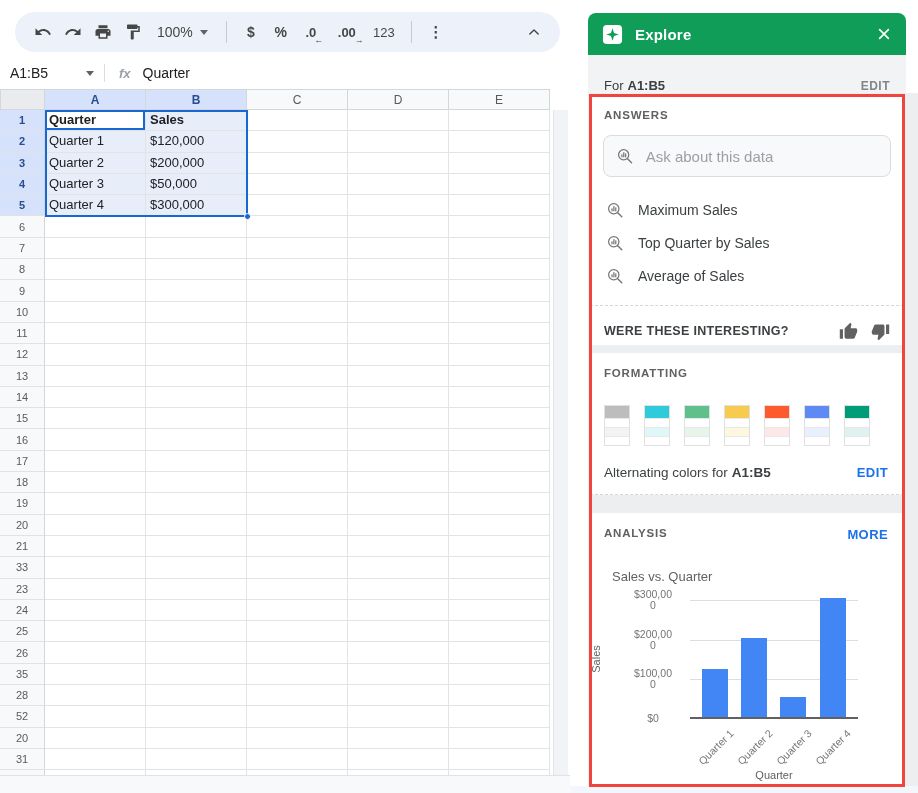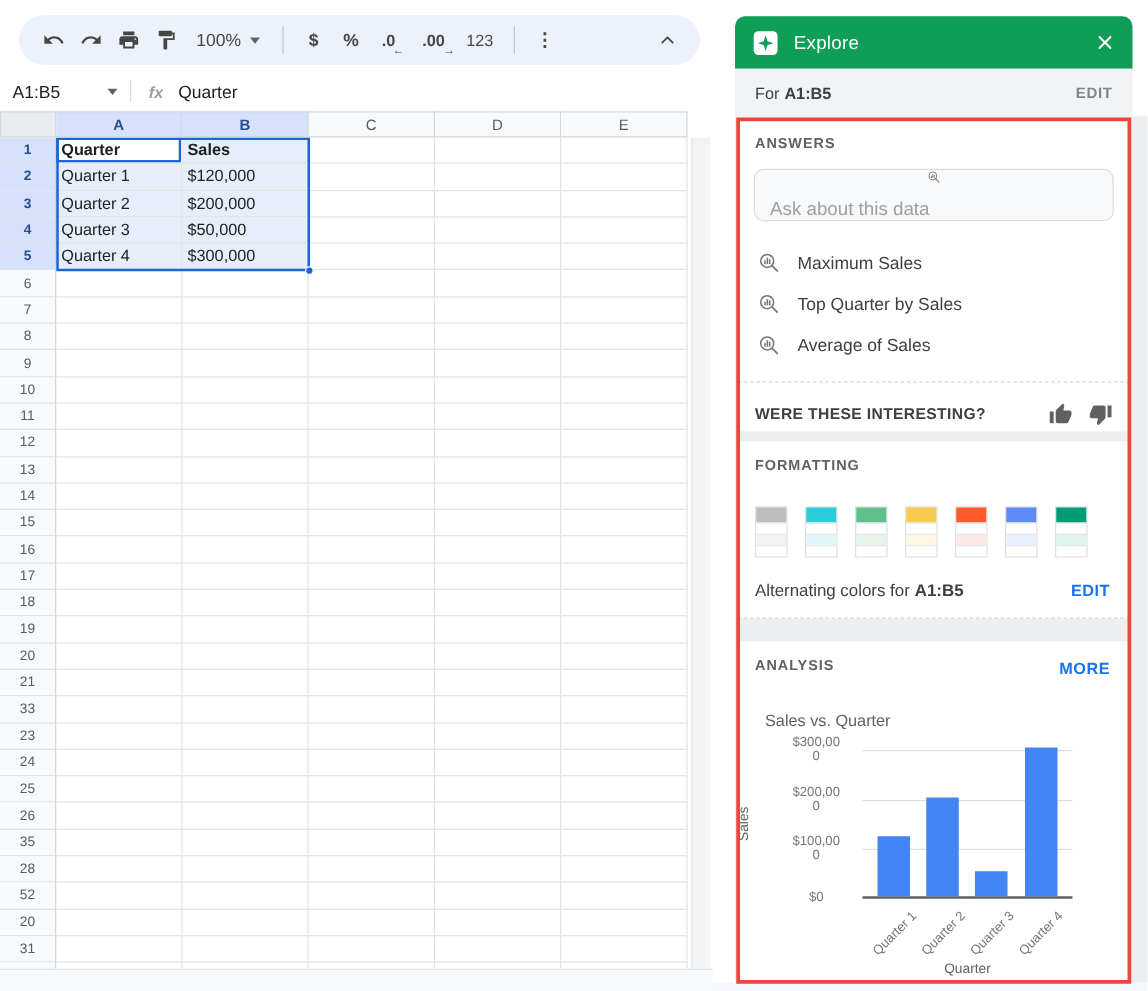--- a/index.html
+++ b/index.html
@@ -58,41 +58,41 @@
     border-radius:50%; background:#1967d2; border:1px solid #fff; pointer-events:none; }
   #v-scroll { position:absolute; left:553px; top:110px; width:15px; height:665px;
     background:#f1f3f4; border-left:1px solid #e3e5e8; }
   #sheet-bottom-strip { position:absolute; left:0; top:775px; width:570px; height:18px;
     background:#f8f9fa; border-top:1px solid #e0e2e5; }
   #window-bottom { position:absolute; left:570px; top:786px; width:348px; height:7px; background:#f3f6fb; }
 
   
   #panel-header { position:absolute; left:588px; top:13px; width:318px; height:42px;
     background:#0f9d58; border-radius:8px 8px 0 0; display:flex; align-items:center; padding:0 14px; }
-  #panel-title { color:#fff; font-size:15px; font-weight:normal; margin-left:12px; letter-spacing:.2px; }
+  #panel-title { color:#fff; font-size:15px; font-weight:bold; margin-left:12px; letter-spacing:.2px; }
   #panel-close { margin-left:auto; cursor:pointer; display:flex; }
   #panel-subheader { position:absolute; left:588px; top:55px; width:318px; height:38px;
-    background:#f1f3f4; display:flex; align-items:center; padding:0 16px; font-size:13px; color:#3c4043; }
+    background:#f1f3f4; display:flex; align-items:flex-end; padding:0 16px; font-size:13px; color:#3c4043; }
   #panel-subheader b { margin-left:4px; }
   #subheader-edit { margin-left:auto; color:#80868b; font-size:12px; font-weight:bold;
     letter-spacing:.5px; cursor:pointer; }
   #panel-content { position:absolute; left:588px; top:93px; width:362px; height:693px; background:#eceef0; }
   .card { position:absolute; left:2px; width:314px; background:#fff; }
   #card-answers { top:2px; height:250px; }
   #card-formatting { top:260px; height:142px; border-bottom:1px dashed #d4d7da; }
   #card-analysis { top:420px; height:273px; }
   .sec-label { position:absolute; left:14px; top:14px; font-size:11.5px; font-weight:bold;
     color:#616161; letter-spacing:.8px; }
   #red-box { position:absolute; left:589px; top:94px; width:316px; height:693px;
     border:3px solid #f0453c; pointer-events:none; z-index:9; }
 
   
   #ask-box { position:absolute; left:13px; top:40px; width:288px; height:42px;
     background:#f8f9fa; border:1px solid #dadce0; border-radius:8px;
-    display:flex; align-items:center; padding:0 12px; gap:12px;flex-direction:column; }
+    display:flex; align-items:center; padding:0 12px; gap:12px; }
   #ask-input { border:none; outline:none; background:transparent; font-size:15px;
     color:#3c4043; width:100%; font-family:"Liberation Sans", sans-serif; }
   #ask-input::placeholder { color:#9aa0a6; }
   #suggestions { position:absolute; left:0; top:98px; width:100%; }
   .sugg { display:flex; align-items:center; gap:14px; padding:8px 0 8px 16px;
     font-size:14px; color:#3c4043; cursor:pointer; height:33px; }
   #answers-divider { position:absolute; left:0; top:210px; width:100%;
     border-top:1px dashed #d4d7da; }
   #feedback-row { position:absolute; left:14px; right:14px; top:222px; height:28px;
     display:flex; align-items:center; }

